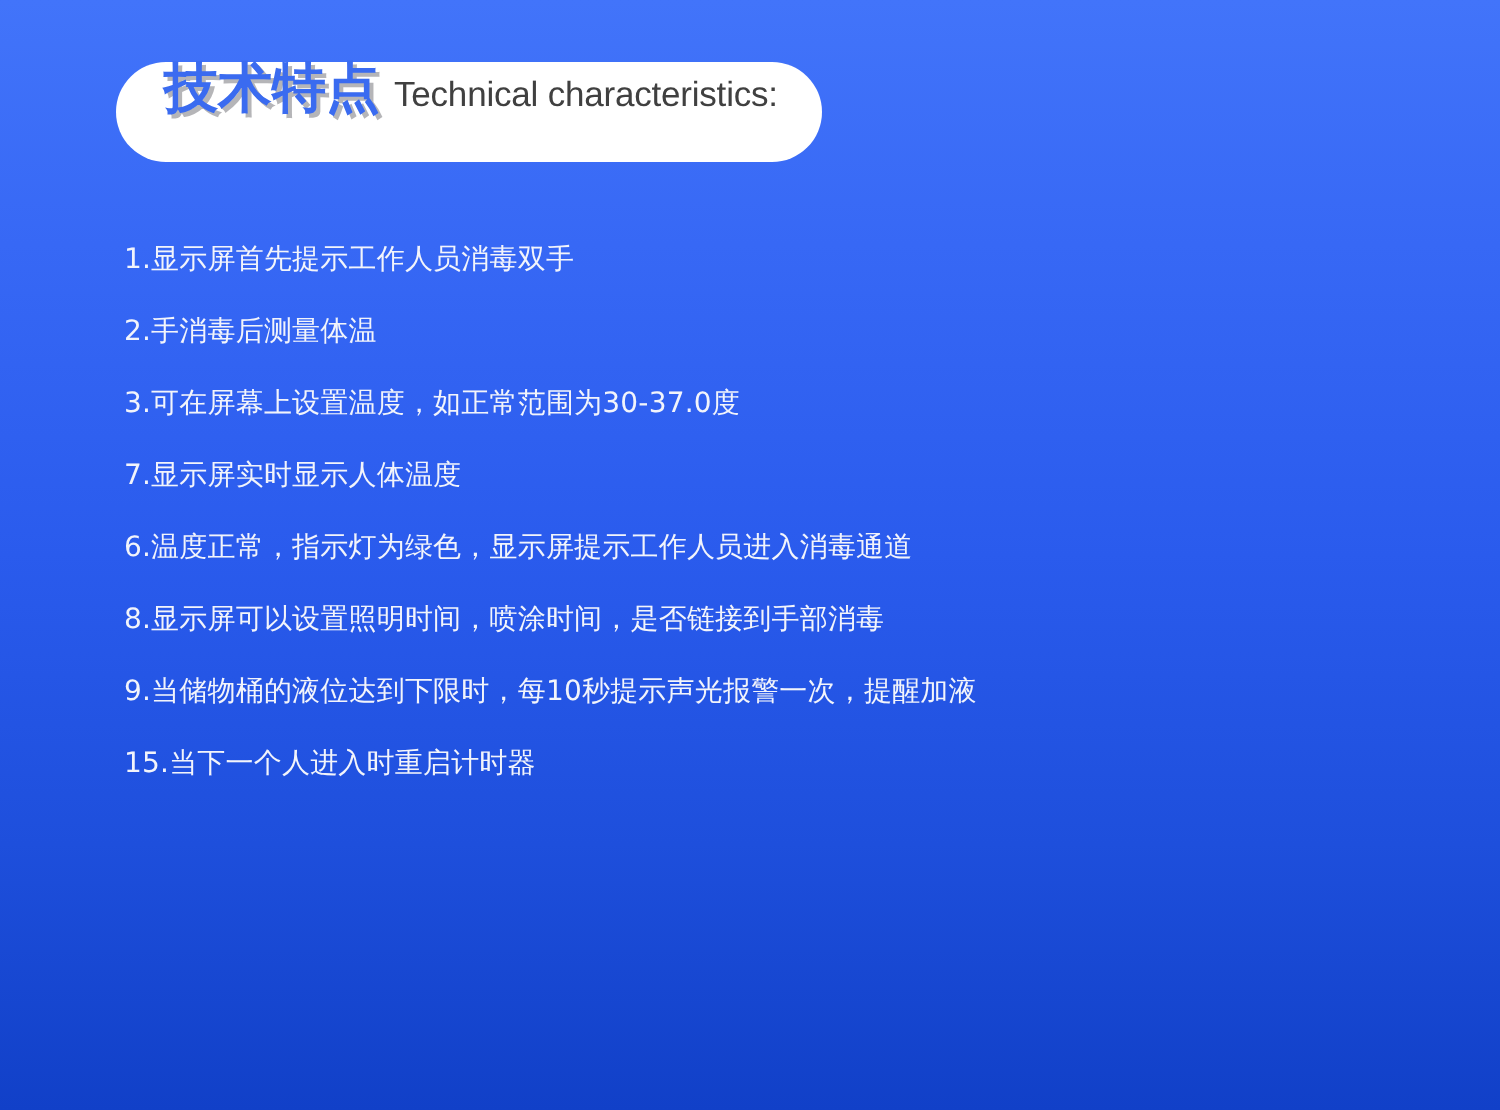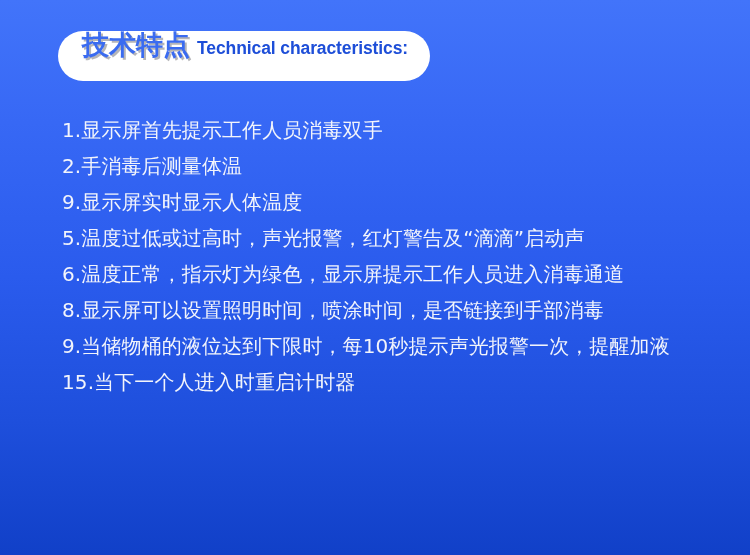--- a/index.html
+++ b/index.html
@@ -49,62 +49,62 @@
     font-weight: bold;
     color: #3a6bf0;
     letter-spacing: 0px;
     text-shadow: 2px 2px 0 rgba(120,120,125,0.55);
     line-height: 1;
   }
 
   .title-en {
     font-family: "Liberation Sans", "DejaVu Sans", sans-serif;
     font-size: 17.5px;
-    font-weight: bold;
-    color: #1d4ed8;
+    font-weight: normal;
+    color: #404040;
     margin-left: 7px;
     letter-spacing: -0.1px;
     line-height: 1;
   }
 
   
   .feature-list {
     position: absolute;
     left: 62px;
     top: 112px;
     right: 20px;
     margin: 0;
     padding: 0;
     list-style: none;
   }
 
   .feature-item {
     font-family: "DejaVu Sans", "Liberation Sans", sans-serif;
-    font-size: 20px;
+    font-size: 14px;
     color: #f2f4fb;
     line-height: 36px;
     height: 36px;
     white-space: nowrap;
     letter-spacing: 0.1px;
   }
 </style>
 </head>
 <body>
 
 <div class="page">
 
   <div class="header-pill">
     <span class="title-cn">技术特点</span>
     <span class="title-en">Technical characteristics:</span>
   </div>
 
   <ul class="feature-list">
     <li class="feature-item">1.显示屏首先提示工作人员消毒双手</li>
     <li class="feature-item">2.手消毒后测量体温</li>
-    <li class="feature-item">9.显示屏实时显示人体温度</li>
-    <li class="feature-item">5.温度过低或过高时，声光报警，红灯警告及“滴滴”启动声</li>
+    <li class="feature-item">3.可在屏幕上设置温度，如正常范围为30-37.0度</li>
+    <li class="feature-item">7.显示屏实时显示人体温度</li>
     <li class="feature-item">6.温度正常，指示灯为绿色，显示屏提示工作人员进入消毒通道</li>
     <li class="feature-item">8.显示屏可以设置照明时间，喷涂时间，是否链接到手部消毒</li>
     <li class="feature-item">9.当储物桶的液位达到下限时，每10秒提示声光报警一次，提醒加液</li>
     <li class="feature-item">15.当下一个人进入时重启计时器</li>
   </ul>
 
 </div>
 
 </body></html>

